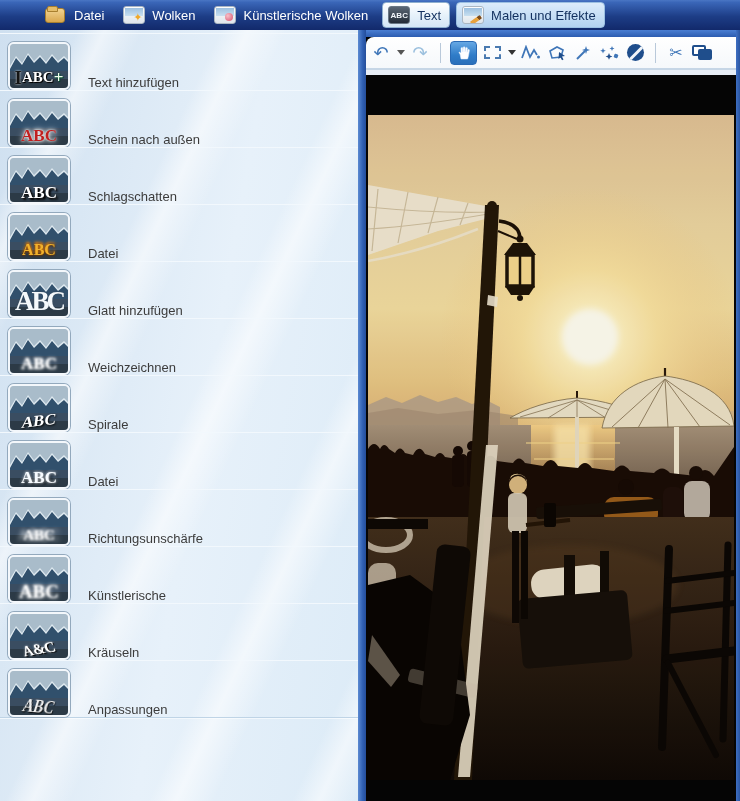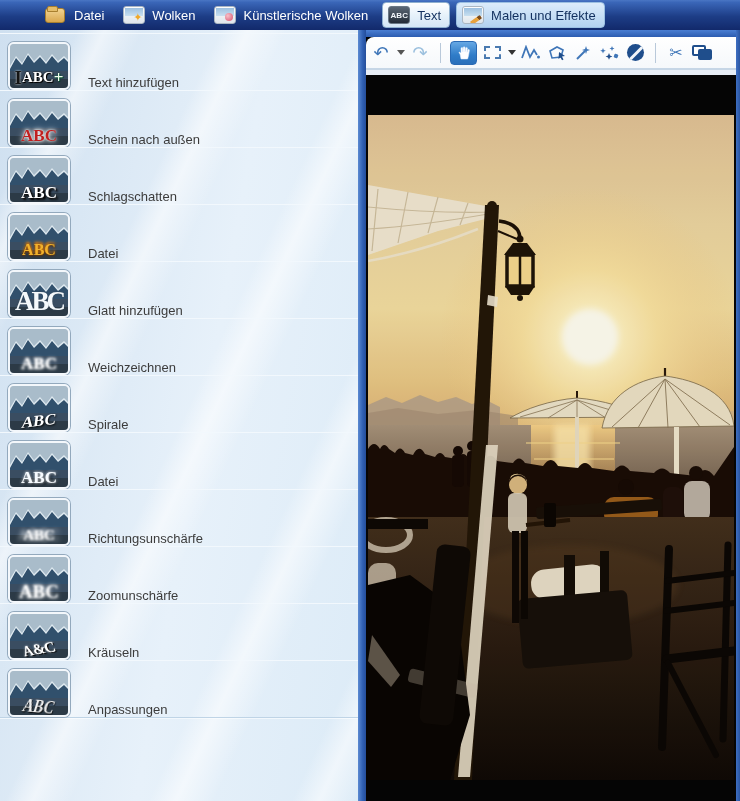--- a/index.html
+++ b/index.html
@@ -274,21 +274,21 @@
       <div class="thumb">
         <svg width="62" height="48" viewBox="0 0 62 48">
           <rect x="0" y="0" width="62" height="48" fill="#a9bcca"></rect>
           <polygon points="0,22 6,12 12,19 18,9 24,17 30,11 36,18 42,10 48,17 54,12 62,20 62,30 0,30" fill="#dde8ef"></polygon>
           <polygon points="0,25 6,14 12,21 18,11 24,19 30,13 36,20 42,12 48,19 54,14 62,22 62,31 0,31" fill="#31506c"></polygon>
           <rect x="0" y="27" width="62" height="21" fill="#2c3a46"></rect>
           <rect x="0" y="27" width="62" height="8" fill="#3e5268" opacity="0.8"></rect>
         </svg>
         <div class="abcwrap"><span class="pre"></span><span class="abc fx-zoom">ABC</span><span class="suf"></span></div>
       </div>
-      <div class="label">Zoomunschärfe</div>
+      <div class="label">Künstlerische</div>
     </div>
 
     <div class="item">
       <div class="thumb">
         <svg width="62" height="48" viewBox="0 0 62 48">
           <rect x="0" y="0" width="62" height="48" fill="#a9bcca"></rect>
           <polygon points="0,22 6,12 12,19 18,9 24,17 30,11 36,18 42,10 48,17 54,12 62,20 62,30 0,30" fill="#dde8ef"></polygon>
           <polygon points="0,25 6,14 12,21 18,11 24,19 30,13 36,20 42,12 48,19 54,14 62,22 62,31 0,31" fill="#31506c"></polygon>
           <rect x="0" y="27" width="62" height="21" fill="#2c3a46"></rect>
           <rect x="0" y="27" width="62" height="8" fill="#3e5268" opacity="0.8"></rect>

